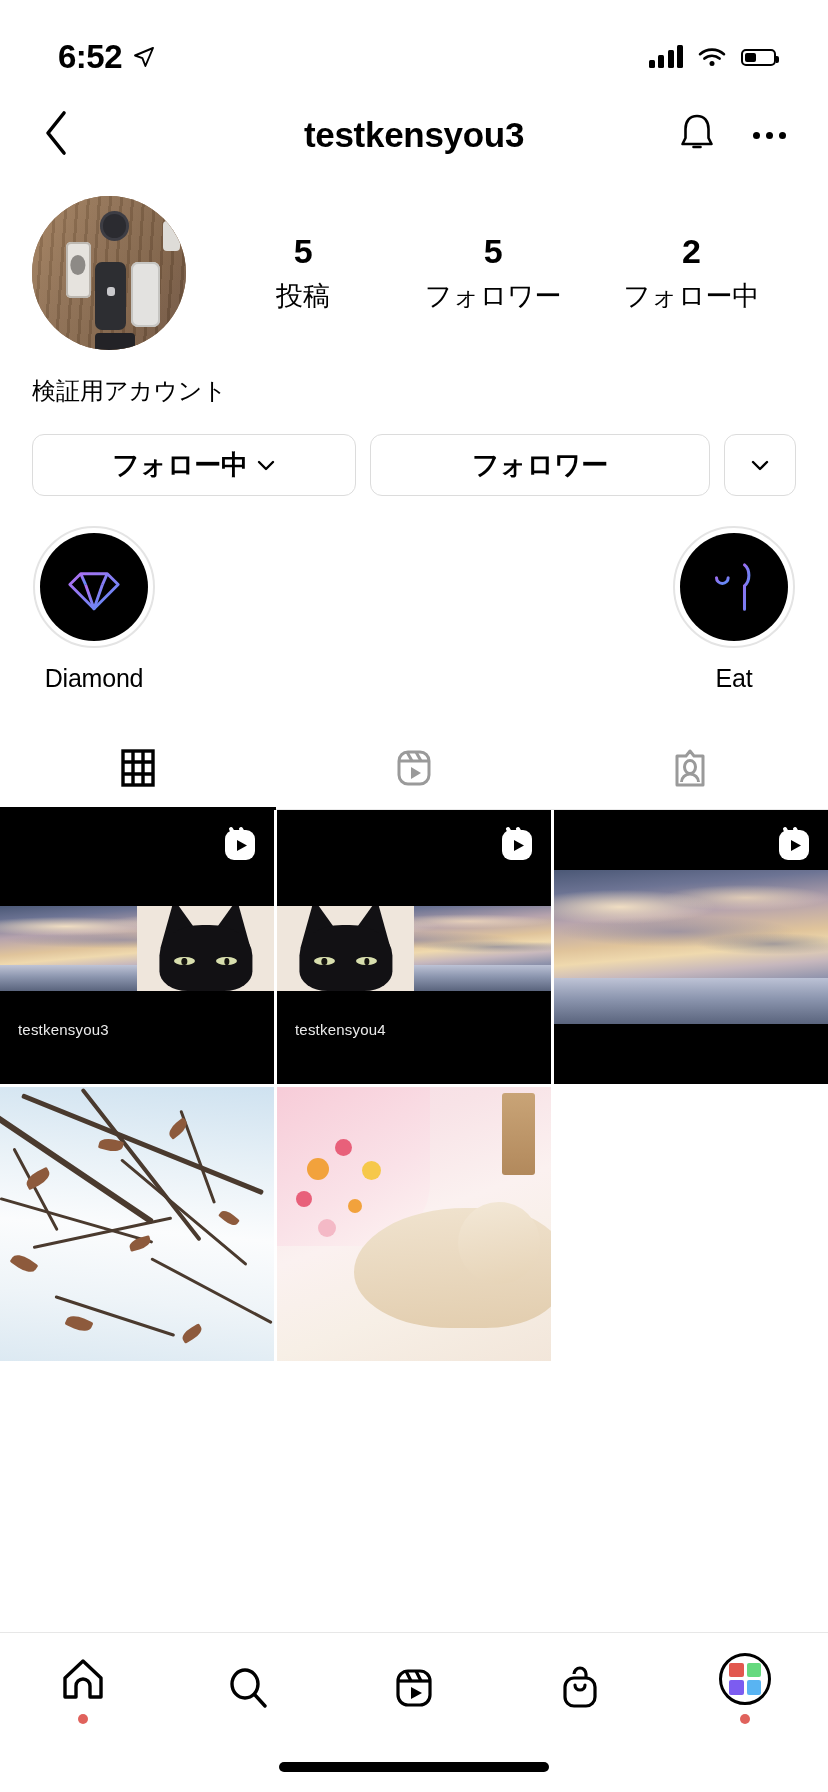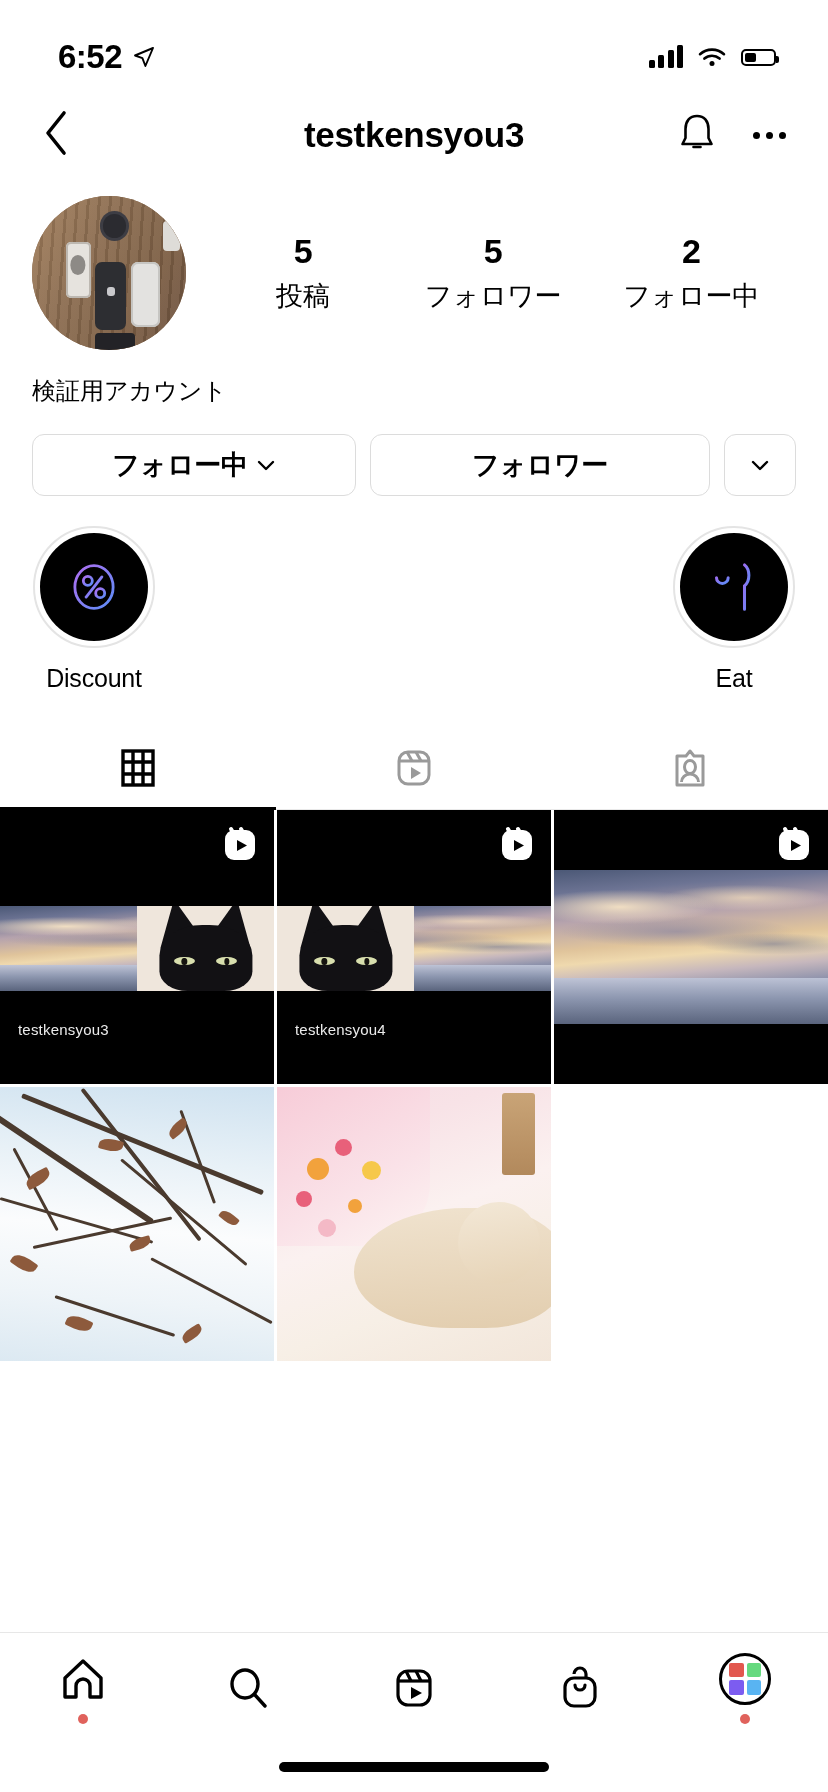--- a/index.html
+++ b/index.html
@@ -270,42 +270,43 @@
     <div class="btn more">
       <svg width="22" height="14" viewBox="0 0 22 14">
         <path d="M4 4 L11 11 L18 4" fill="none" stroke="#000" stroke-width="2.4" stroke-linecap="round" stroke-linejoin="round"></path>
       </svg>
     </div>
   </div>
 
   <div class="highlights">
 
 
-
     <div class="hl">
       <div class="hl-ring">
         <div class="hl-circle">
-          <svg width="54" height="54" viewBox="0 0 48 48">
+          <svg width="58" height="58" viewBox="0 0 48 48">
             <defs>
-                <linearGradient id="gPct" x1="0" y1="0" x2="1" y2="1">
+                <linearGradient id="gDia" x1="0" y1="0" x2="1" y2="1">
               <stop offset="0%" stop-color="#b06ef0"></stop>
                   <stop offset="100%" stop-color="#5b8df7"></stop>
                 </linearGradient>
               </defs>
-            <g fill="none" stroke="url(#gPct)" stroke-width="2.5" stroke-linecap="round">
-              <ellipse cx="24" cy="24" rx="17" ry="19"></ellipse>
-              <path d="M31 15 L17 33"></path>
-              <circle cx="18.5" cy="18.5" r="4"></circle>
-                <circle cx="29.5" cy="29.5" r="4"></circle>
+            <g fill="none" stroke="url(#gDia)" stroke-width="2.4" stroke-linejoin="round">
+              <path d="M13 13 H35 L44 22 L24 42 L4 22 Z"></path>
+              <path d="M4 22 H44"></path>
+                <path d="M17 22 L24 42 L31 22"></path>
+              <path d="M13 13 L17 22"></path>
+                <path d="M35 13 L31 22"></path>
             </g>
           </svg>
         </div>
       </div>
-      <div class="hl-label">Discount</div>
-    </div>
+      <div class="hl-label">Diamond</div>
+    </div>
+
 
     <div class="hl">
       <div class="hl-ring">
         <div class="hl-circle">
           <svg width="50" height="56" viewBox="0 0 40 48">
             <defs>
                 <linearGradient id="gEat" x1="0" y1="0" x2="1" y2="1">
               <stop offset="0%" stop-color="#9a6ef0"></stop>
                   <stop offset="100%" stop-color="#5b8df7"></stop>
                 </linearGradient>

